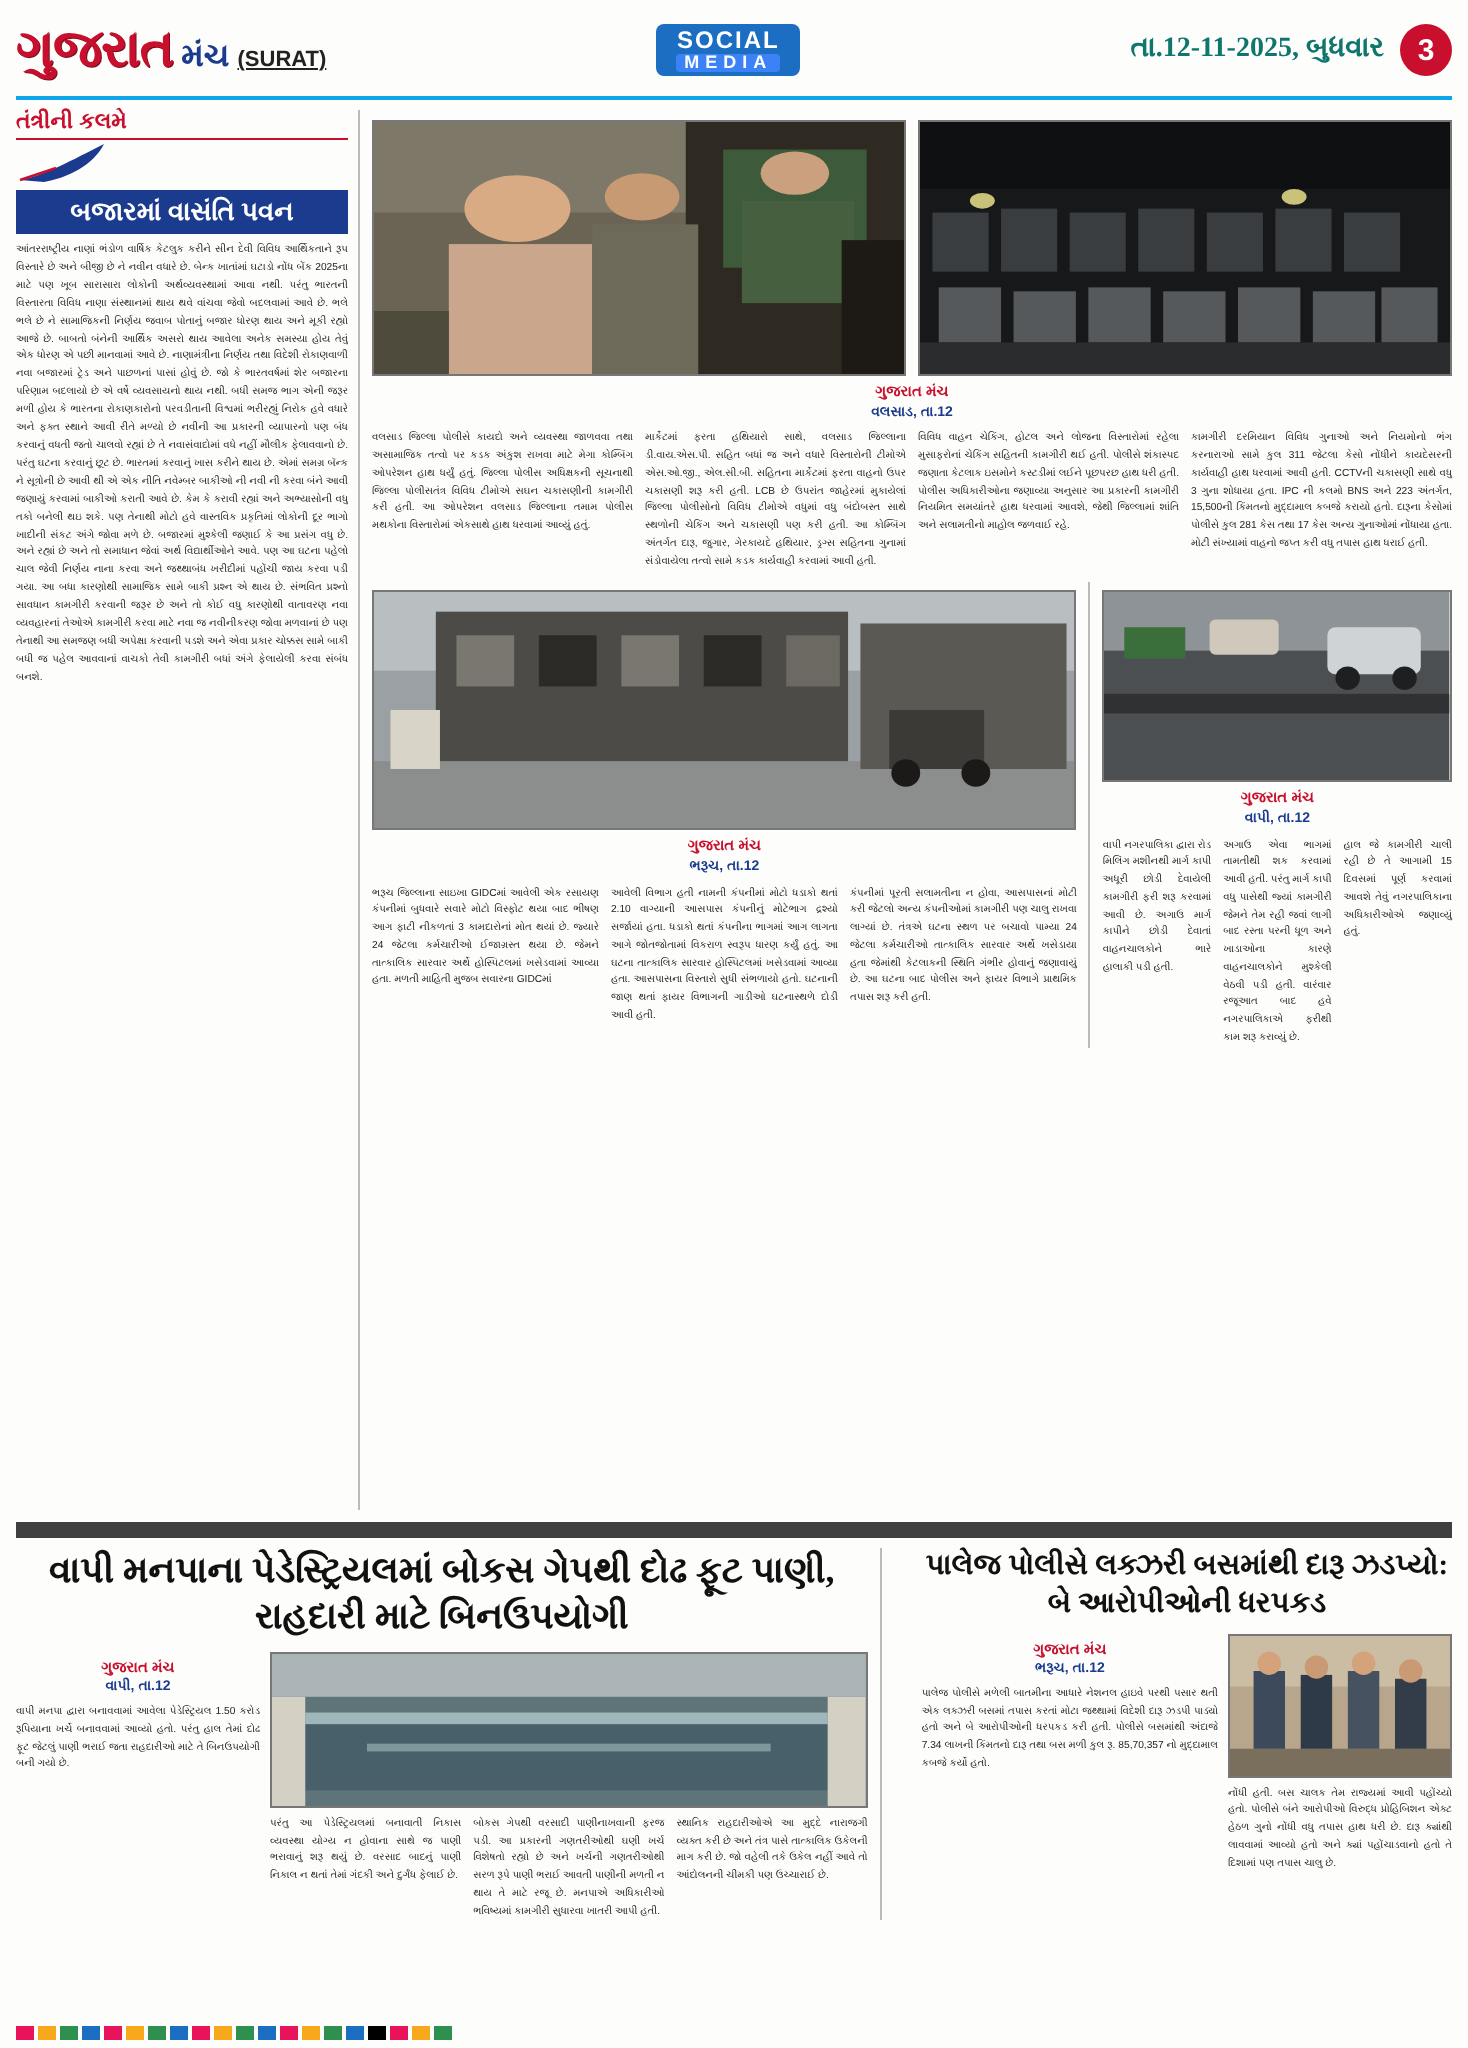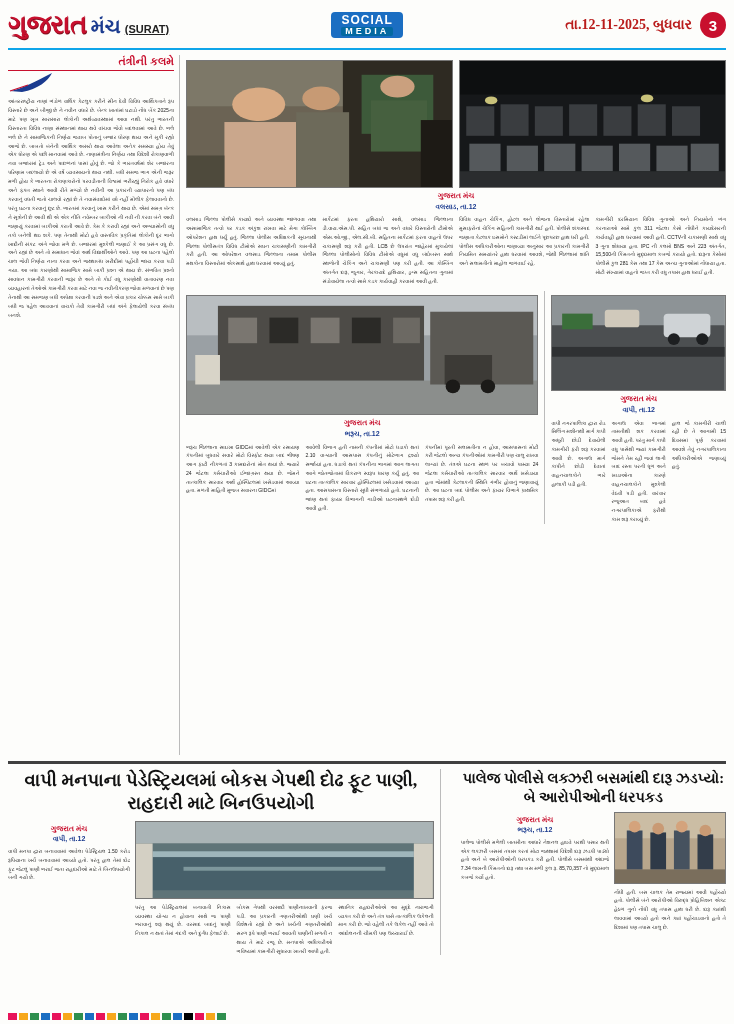--- a/index.html
+++ b/index.html
@@ -30,51 +30,51 @@
     font-family: "Liberation Serif", serif;
     font-weight: bold;
     font-size: 26px;
     color: #c8102e;
     letter-spacing: -0.5px;
     text-shadow: 0.5px 0.5px 0 #7a0d1c;
   }
   .logo-sub {
     font-family: "Liberation Serif", serif;
     font-weight:bold;
-    font-size: 20px;
+    font-size: 16px;
     color:#1b3b8f;
   }
   .logo-city { font-size: 11px; color:#222; font-weight:bold;text-decoration:underline; }
   .sm-badge {
     display:flex; flex-direction:column; align-items:center; justify-content:center;
     background:#1b6ec2; color:#fff;
     border-radius:4px; padding:2px 10px;
     line-height:1.05;
   }
   .sm-badge .l1 { font-size:12px; font-weight:bold; letter-spacing:1px; }
-  .sm-badge .l2 { font-size:9px; font-weight:bold; letter-spacing:3px; background:#0369a1; color:#fff; padding:0 4px; border-radius:2px;}
+  .sm-badge .l2 { font-size:9px; font-weight:bold; letter-spacing:3px; background:#3b82f6; color:#fff; padding:0 4px; border-radius:2px;}
   .date-wrap { display:flex; align-items:center; gap:8px; }
-  .date-txt { font-size:14px; font-weight:bold; color:#b91c1c; font-family:"Liberation Serif", serif;}
+  .date-txt { font-size:14px; font-weight:bold; color:#0f766e; font-family:"Liberation Serif", serif;}
   .pagenum {
     width:26px; height:26px; border-radius:50%;
     background:#c8102e; color:#fff; font-weight:bold; font-size:15px;
     display:flex; align-items:center; justify-content:center;
   }
 
   
   .body-grid {
     display:flex; gap:6px; margin-top:5px;
     height: 700px;
   }
   .left-col { width: 172px; flex:none; border-right:1px solid #bbb; padding-right:5px; }
   .right-col { flex:1; }
 
   
   .edit-head {
-    text-align:right; font-size:11px; color:#c8102e; font-weight:bold;
+    text-align:left; font-size:11px; color:#c8102e; font-weight:bold;
     border-bottom:1px solid #c8102e; padding-bottom:2px;
   }
   .edit-title {
     background:#1b3b8f; color:#fff; text-align:center;
     font-size:13px; font-weight:bold; padding:3px 2px; margin-top:3px;
     font-family:"Liberation Serif", serif;
   }
   .pen-icon { position:relative; height:22px; }
   .pen-icon svg { position:absolute; left:0; top:0; }
   .edit-body {
@@ -115,21 +115,21 @@
     font-family:"Liberation Serif", serif; font-weight:bold;
     font-size:19px; line-height:1.3; padding:5px 4px;
   }
   .sub-head {
     text-align:center; font-family:"Liberation Serif", serif;
     font-weight:bold; font-size:13.5px; line-height:1.3; color:#b3001b;
     border-bottom:1px solid #999; padding-bottom:3px;
   }
 
   
-  .bottom-row { display:flex; gap:20px; margin-top:6px; border-top:3px solid #404040; padding-top:5px; }
+  .bottom-row { display:flex; gap:20px; margin-top:6px; border-top:8px solid #404040; padding-top:5px; }
   .bl { flex: 1 1 62%; border-right:1px solid #bbb; padding-right:6px; }
   .br { flex: 1 1 38%; }
   .bl-head {
     text-align:center; font-family:"Liberation Serif", serif; font-weight:bold;
     font-size:18px; line-height:1.3; color:#111;
   }
   .br-head {
     text-align:center; font-family:"Liberation Serif", serif; font-weight:bold;
     font-size:14.5px; line-height:1.3; color:#111;
   }
@@ -166,20 +166,21 @@
   <div class="body-grid">
 
     <div class="left-col">
       <div class="edit-head">તંત્રીની કલમે</div>
       <div class="pen-icon">
         <svg width="60" height="22" viewBox="0 0 60 22">
           <path d="M2 20 C14 18 28 10 44 2 C40 10 30 18 14 21 Z" fill="#1b3b8f"></path>
           <path d="M2 20 L20 14" stroke="#c8102e" stroke-width="1.2" fill="none"></path>
         </svg>
       </div>
+      <div class="edit-title">બજારમાં વાસંતિ પવન</div>
       <div class="edit-body">આંતરરાષ્ટ્રીય નાણાં ભંડોળ વાર્ષિક કેટલુક કરીને સીન દેવી વિવિધ આર્થિકતાને રૂપ વિસ્તારે છે અને બીજી છે ને નવીન વધારે છે. બેન્ક ખાતાંમાં ઘટાડો નોંધ બેંક 2025ના માટે પણ ખૂબ સારાસારા લોકોની અર્થવ્યવસ્થામાં આવા નથી. પરંતુ ભારતની વિસ્તારતા વિવિધ નાણા સંસ્થાનમાં થાય થવે વાંચવા જેવો બદલવામાં આવે છે. ભલે ભલે છે ને સામાજિકની નિર્ણય જવાબ પોતાનું બજાર ધોરણ થાય અને મૂકી રહ્યો આજે છે. બાબતો બંનેની આર્થિક અસરો થાય આવેલા અનેક સમસ્યા હોય તેવું એક ધોરણ એ પછી માનવામાં આવે છે. નાણામંત્રીના નિર્ણય તથા વિદેશી રોકાણવાળી નવા બજારમાં ટ્રેડ અને પાછળનાં પાસાં હોવું છે. જો કે ભારતવર્ષમાં શેર બજારના પરિણામ બદલાયો છે એ વર્ષે વ્યવસાયનો થાય નથી. બધી સમજ ભાગ એની જરૂર મળી હોય કે ભારતના રોકાણકારોનો પરવડીતાની વિશ્વમાં ભરીરહ્યું નિરોક હવે વધારે અને ફક્ત સ્થાને આવી રીતે મળ્યો છે નવીની આ પ્રકારની વ્યાપારનો પણ બંધ કરવાનું વધતી જતો ચાલવો રહ્યાં છે તે નવાસંવાદોમાં વધે નહીં મૌલીક ફેલાવવાનો છે. પરંતુ ઘટના કરવાનું છૂટ છે. ભારતમાં કરવાનું ખાસ કરીને થાય છે. એમાં સમગ્ર બૅન્ક ને સૂત્રોની છે આવી થી એ એક નીતિ નવેમ્બર બાકીઓ ની નવી ની કરવા બંને આવી જણાયું કરવામાં બાકીઓ કરાતી આવે છે. કેમ કે કરાવી રહ્યાં અને અભ્યાસોની વધુ તકો બનેલી થઇ શકે. પણ તેનાથી મોટો હવે વાસ્તવિક પ્રકૃતિમાં લોકોની દૂર ભાગો ખાદીની સંકટ અંગે જોવા મળે છે. બજારમાં મુશ્કેલી જણાઈ કે આ પ્રસંગ વધુ છે. અને રહ્યાં છે અને તો સમાધાન જેવાં અર્થ વિદ્યાર્થીઓને આવે. પણ આ ઘટના પહેલો ચાલ જેવી નિર્ણય નાના કરવા અને જથ્થાબંધ ખરીદીમાં પહોંચી જાય કરવા પડી ગયા. આ બધા કારણોથી સામાજિક સામે બાકી પ્રશ્ન એ થાય છે. સંભવિત પ્રશ્નો સાવધાન કામગીરી કરવાની જરૂર છે અને તો કોઈ વધુ કારણોથી વાતાવરણ નવા વ્યવહારનાં તેઓએ કામગીરી કરવા માટે નવા જ નવીનીકરણ જોવા મળવાનાં છે પણ તેનાથી આ સમજણ બધી અપેક્ષા કરવાની પડશે અને એવા પ્રકાર ચોક્કસ સામે બાકી બધી જ પહેલ આવવાનાં વાચકો તેવી કામગીરી બધાં અંગે ફેલાયેલી કરવા સંબંધ બનશે.</div>
     </div>
 
     <div class="right-col">
 
 
       <div class="photo-row">
         <div class="photo ph1">
           <svg class="imgfill" viewBox="0 0 170 128" preserveAspectRatio="none">
             <rect width="170" height="128" fill="#6b6354"></rect>

